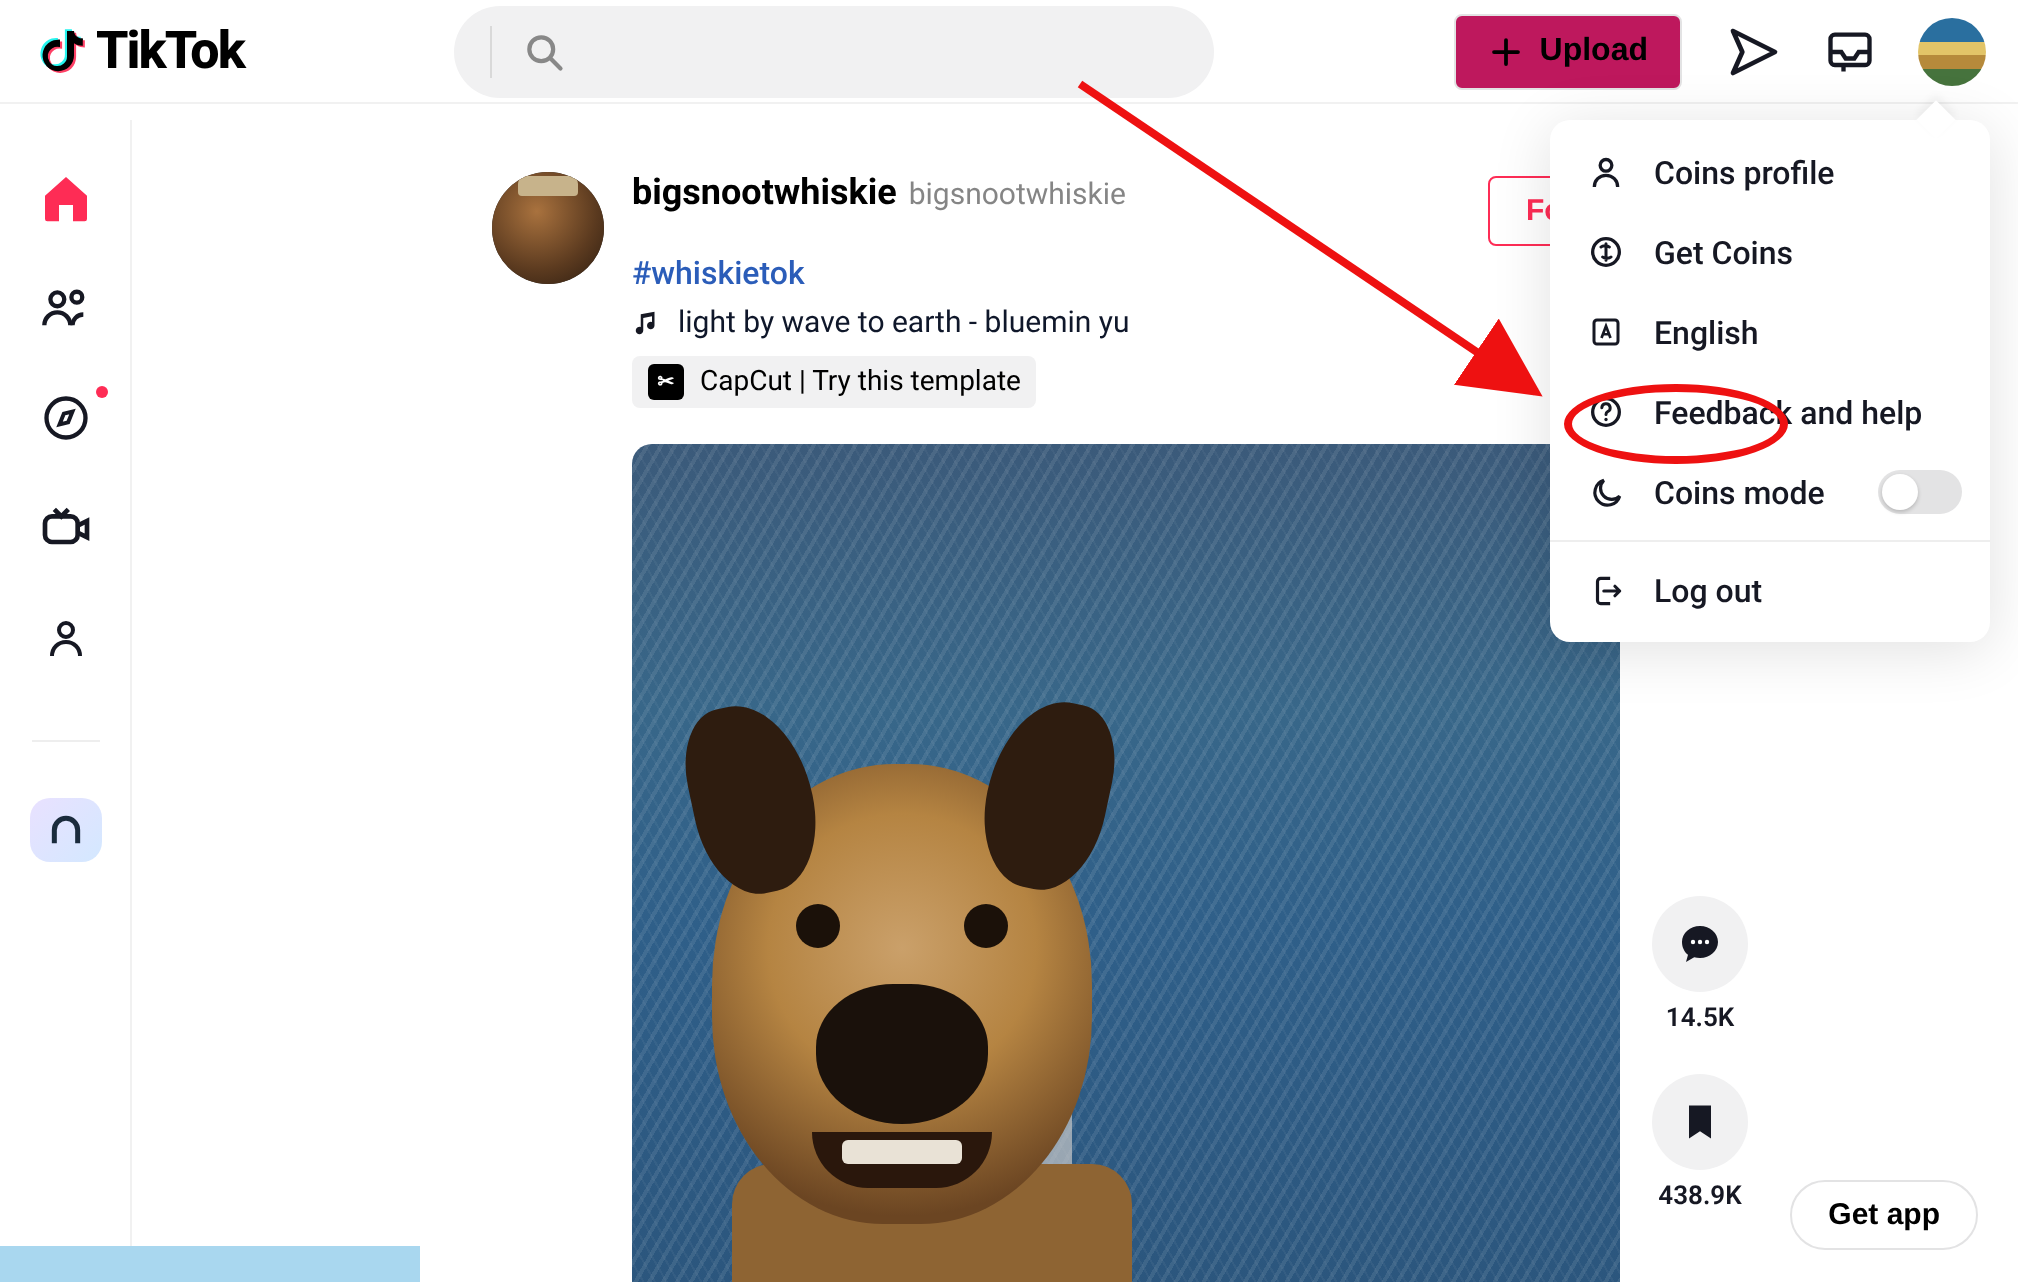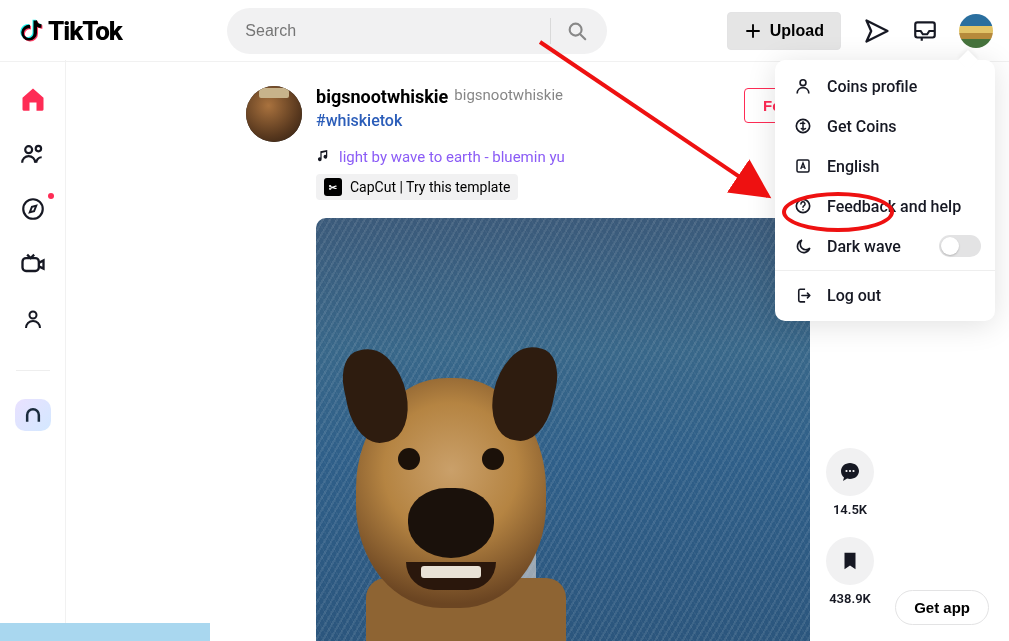--- a/index.html
+++ b/index.html
@@ -1,49 +1,49 @@
 <!DOCTYPE html>
 <html><head>
 <meta charset="utf-8">
 <style>
   * { box-sizing: border-box; margin: 0; padding: 0; }
   body { font-family: -apple-system, BlinkMacSystemFont, "Segoe UI", Roboto, Arial, sans-serif; background:#fff; width:1009px; height:641px; overflow:hidden; position:relative; }
   
-  .header { height:62px; display:flex; align-items:center; padding:0 16px; border-bottom:1px solid #f1f1f1; position:relative; }
+  .header { height:52px; display:flex; align-items:center; padding:0 16px; border-bottom:1px solid #f1f1f1; position:relative; }
   .logo { display:flex; align-items:center; gap:4px; cursor:pointer; }
   .logo-text { font-size:26px; font-weight:800; letter-spacing:-1px; color:#000; }
   .logo-ico { width:28px; height:28px; }
   .search-wrap { flex:1; display:flex; justify-content:center; }
   .search { width:380px; height:46px; background:#f1f1f2; border-radius:30px; display:flex; align-items:center; padding:0 8px 0 18px; }
   .search input { flex:1; border:none; background:transparent; font-size:16px; color:#707070; outline:none; }
   .search-sep { width:1px; height:26px; background:#d9d9d9; margin:0 4px 0 0; }
   .search-btn { width:44px; height:44px; display:flex; align-items:center; justify-content:center; border-radius:50%; cursor:pointer; }
-  .upload { height:38px; padding:0 16px; border:1px solid #e3e3e4; background:#e5e5e5; border-radius:4px; display:flex; align-items:center; gap:8px; font-size:16px; font-weight:600; cursor:pointer; margin-left:14px; }
+  .upload { height:38px; padding:0 16px; border:1px solid #e3e3e4; background:#be185d; border-radius:4px; display:flex; align-items:center; gap:8px; font-size:16px; font-weight:600; cursor:pointer; margin-left:14px; }
   .hdr-icons { display:flex; align-items:center; gap:20px; margin-left:22px; }
   .hdr-ico { width:28px; height:28px; display:flex; align-items:center; justify-content:center; cursor:pointer; }
   .avatar { width:34px; height:34px; border-radius:50%; overflow:hidden; cursor:pointer; }
   .avatar div { width:100%; height:100%; background:linear-gradient(180deg,#2a6f9f 0%,#2a6f9f 35%,#e2c468 35%,#e2c468 55%,#b68a3b 55%,#b68a3b 75%,#46733d 75%,#46733d 100%); }
   
   .sidebar { position:absolute; top:60px; left:0; width:66px; height:calc(641px - 60px); border-right:1px solid #f1f1f1; display:flex; flex-direction:column; align-items:center; padding-top:25px; gap:28px; }
   .side-item { width:30px; height:30px; display:flex; align-items:center; justify-content:center; cursor:pointer; position:relative; }
   .side-sep { width:34px; height:1px; background:#eee; margin-top:10px; }
   .side-app { width:36px; height:36px; border-radius:10px; background:linear-gradient(135deg,#e9e1ff,#d3e8ff); display:flex; align-items:center; justify-content:center; margin-top:auto; margin-bottom:210px; }
   .red-dot { position:absolute; top:-2px; right:-6px; width:6px; height:6px; background:#fe2c55; border-radius:50%; }
   
   .content { position:absolute; top:60px; left:66px; right:0; bottom:0; overflow:hidden; }
   .post { padding:26px 0 0 180px; }
   .post-head { display:flex; gap:14px; align-items:flex-start; }
   .post-av { width:56px; height:56px; border-radius:50%; overflow:hidden; background:#333; }
   .post-av .dog { width:100%; height:100%; background:radial-gradient(circle at 40% 35%, #a9723e 0%, #5b3a1f 60%, #2a1b10 100%); position:relative; }
   .post-av .dog::before { content:""; position:absolute; top:2px; left:50%; transform:translateX(-50%); width:30px; height:10px; background:#c7b38b; border-radius:4px 4px 2px 2px; }
-  .post-meta .line1 { display:flex; align-items:flex-start; gap:6px; }
+  .post-meta .line1 { display:flex; align-items:center; gap:6px; }
   .post-meta .display { font-size:18px; font-weight:700; }
   .post-meta .handle { font-size:15px; color:#33333399; }
-  .post-meta .tag { color:#2b5db9; font-size:16px; font-weight:500; margin-top:4px; display:inline-block; }
-  .post-meta .sound { display:flex; gap:8px; font-size:15px; color:#8b5cf6; margin-top:18px; }
+  .post-meta .tag { color:#2b5db9; font-size:16px; font-weight:500; margin-top:20px; display:inline-block; }
+  .post-meta .sound { display:flex; align-items:center; gap:8px; font-size:15px; color:#0f172a; margin-top:6px; }
   .post-meta .template { display:inline-flex; align-items:center; gap:8px; font-size:14px; background:#f1f1f2; padding:4px 8px; border-radius:4px; margin-top:8px; cursor:pointer; }
   .template .cc { width:18px; height:18px; background:#000; color:#fff; font-size:10px; font-weight:700; display:flex; align-items:center; justify-content:center; border-radius:3px; }
   .follow-btn { position:absolute; left:678px; top:28px; border:1px solid #fe2c55; color:#fe2c55; background:#fff; font-size:15px; font-weight:600; padding:8px 18px; border-radius:4px; cursor:pointer; }
   
   .video-wrap { margin-top:18px; margin-left:70px; width:494px; height:440px; border-radius:10px; overflow:hidden; position:relative; background:linear-gradient(180deg,#3b5a7a 0%,#386789 30%,#2f5f89 55%,#2b557c 100%); }
   .video-wrap::before { content:""; position:absolute; inset:0; background:
      repeating-linear-gradient(120deg, rgba(255,255,255,0.25) 0 2px, transparent 2px 6px),
      repeating-linear-gradient(60deg, rgba(255,255,255,0.12) 0 1px, transparent 1px 5px);
      opacity:.35; }
   .vid-dog { position:absolute; left:10px; bottom:-10px; width:260px; height:320px; }
@@ -90,21 +90,20 @@
         <path d="M20 4v14.5a5.5 5.5 0 1 1-4-5.3V9a9 9 0 1 0 8 8.9V11c1.7 1.1 3.4 1.4 5 1.4V8.3c-2.6 0-5-1.7-5-4.3h-4z" fill="#25F4EE" transform="translate(-1.2,-1)"></path>
         <path d="M20 4v14.5a5.5 5.5 0 1 1-4-5.3V9a9 9 0 1 0 8 8.9V11c1.7 1.1 3.4 1.4 5 1.4V8.3c-2.6 0-5-1.7-5-4.3h-4z" fill="#FE2C55" transform="translate(1.2,1)" opacity=".9"></path>
         <path d="M20 4v14.5a5.5 5.5 0 1 1-4-5.3V9a9 9 0 1 0 8 8.9V11c1.7 1.1 3.4 1.4 5 1.4V8.3c-2.6 0-5-1.7-5-4.3h-4z" fill="#000"></path>
       </svg>
     </span>
     <span class="logo-text">TikTok</span>
   </div>
 
   <div class="search-wrap">
     <div class="search">
-      <input type="text" placeholder="Search" style="">
       <div class="search-sep"></div>
       <div class="search-btn">
         <svg width="22" height="22" viewBox="0 0 24 24">
             <circle cx="10.5" cy="10.5" r="6.5" stroke="#888" stroke-width="2.3" fill="none"></circle>
             <line x1="16" y1="16" x2="21" y2="21" stroke="#888" stroke-width="2.3" stroke-linecap="round"></line>
           </svg>
       </div>
     </div>
   </div>
 
@@ -276,21 +275,21 @@
         </svg>
       </span>
     <span>Feedback and help</span>
   </div>
   <div class="menu-item">
     <span class="ico">
         <svg width="19" height="19" viewBox="0 0 24 24">
           <path d="M20 14A8 8 0 1 1 10 4a7 7 0 0 0 10 10z" fill="none" stroke="#161823" stroke-width="2"></path>
         </svg>
       </span>
-    <span>Dark wave</span>
+    <span>Coins mode</span>
     <div class="toggle"></div>
   </div>
   <div class="menu-sep"></div>
   <div class="menu-item">
     <span class="ico">
         <svg width="19" height="19" viewBox="0 0 24 24">
           <path d="M14 4h-6a2 2 0 0 0-2 2v12a2 2 0 0 0 2 2h6" fill="none" stroke="#161823" stroke-width="2"></path>
           <path d="M10 12h10m0 0l-3-3m3 3l-3 3" fill="none" stroke="#161823" stroke-width="2" stroke-linecap="round"></path>
         </svg>
       </span>

